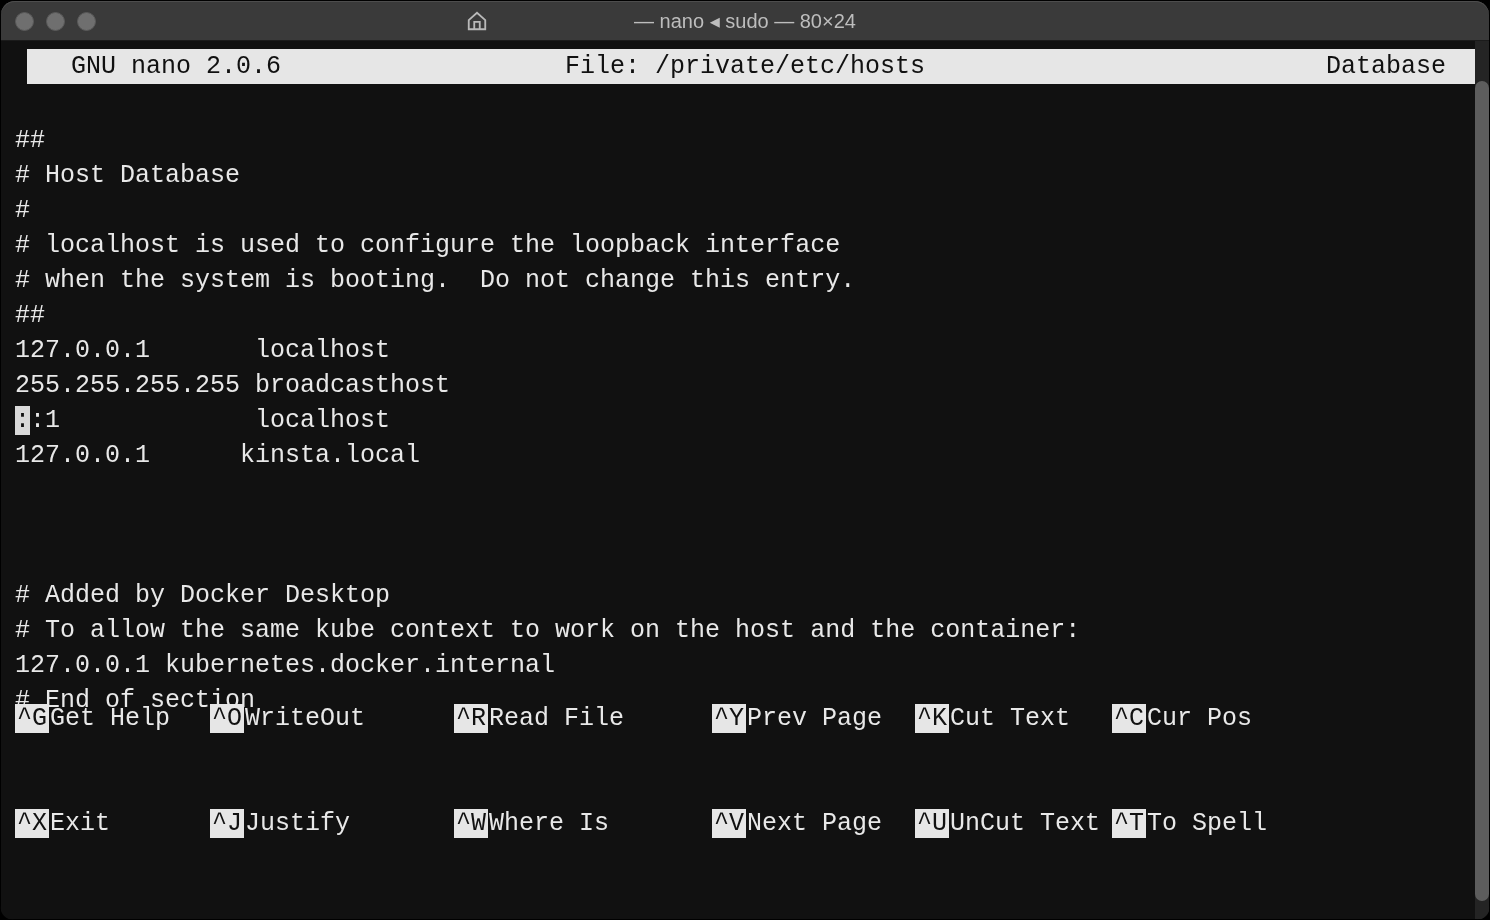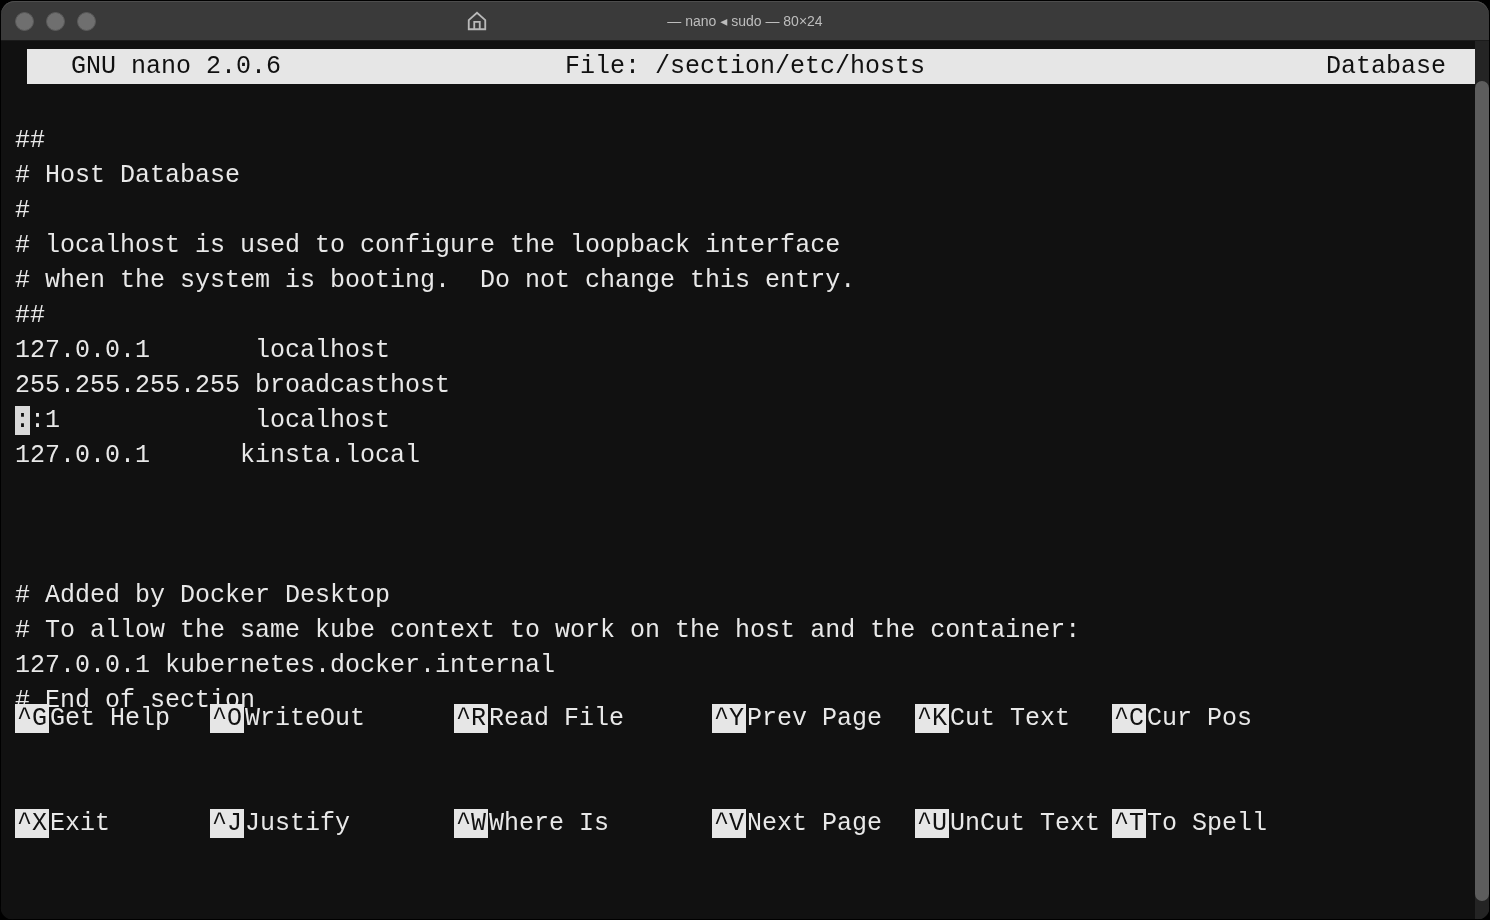--- a/index.html
+++ b/index.html
@@ -35,21 +35,21 @@
   .traffic{display:flex;gap:12px;margin-right:18px}
   .traffic .btn{
     width:17px;height:17px;border-radius:50%;
     background:#6f6f6f;border:1px solid #5a5a5a;
   }
   .title-center{
     position:absolute;left:0;right:0;
     text-align:center;
     color:#bdbdbd;
     font-family:-apple-system,BlinkMacSystemFont,"Segoe UI",Helvetica,Arial,sans-serif;
-    font-size:14px;
+    font-size:20px;
   }
   .home-icon{
     position:absolute;left:465px;top:9px;
     color:#b9b9b9;
   }
   .home-icon svg{display:block}
   
   .term{
     flex:1 1 auto;
     background:#111;
@@ -120,21 +120,21 @@
           <path d="M9 21 V13 H15 V21"></path>
       </svg>
     </div>
     <div class="title-center">— nano ◂ sudo — 80×24</div>
   </div>
 
   <div class="term">
 
     <div class="nano-header">
       <span class="left">  GNU nano 2.0.6</span>
-      <span class="center">File: /section/etc/hosts</span>
+      <span class="center">File: /private/etc/hosts</span>
       <span class="right">Database </span>
     </div>
 
     <div class="file filelines" id="file-lines"><div> </div><div>##</div><div># Host Database</div><div>#</div><div># localhost is used to configure the loopback interface</div><div># when the system is booting.  Do not change this entry.</div><div>##</div><div>127.0.0.1       localhost</div><div>255.255.255.255 broadcasthost</div><div><span class="cursor-ch">:</span>:1&nbsp;&nbsp;&nbsp;&nbsp;&nbsp;&nbsp;&nbsp;&nbsp;&nbsp;&nbsp;&nbsp;&nbsp;&nbsp;localhost</div><div>127.0.0.1      kinsta.local</div><div></div><div></div><div></div><div># Added by Docker Desktop</div><div># To allow the same kube context to work on the host and the container:</div><div>127.0.0.1 kubernetes.docker.internal</div><div># End of section</div></div>
 
     <div class="shortcuts">
       <div class="row" id="sc-row1"><span class="col w1"><span class="key">^G</span><span class="lbl">Get Help</span></span><span class="col w2"><span class="key">^O</span><span class="lbl">WriteOut</span></span><span class="col w3"><span class="key">^R</span><span class="lbl">Read File</span></span><span class="col w4"><span class="key">^Y</span><span class="lbl">Prev Page</span></span><span class="col w5"><span class="key">^K</span><span class="lbl">Cut Text</span></span><span class="col w6"><span class="key">^C</span><span class="lbl">Cur Pos</span></span></div>
       <div class="row" id="sc-row2"><span class="col w1"><span class="key">^X</span><span class="lbl">Exit</span></span><span class="col w2"><span class="key">^J</span><span class="lbl">Justify</span></span><span class="col w3"><span class="key">^W</span><span class="lbl">Where Is</span></span><span class="col w4"><span class="key">^V</span><span class="lbl">Next Page</span></span><span class="col w5"><span class="key">^U</span><span class="lbl">UnCut Text</span></span><span class="col w6"><span class="key">^T</span><span class="lbl">To Spell</span></span></div>
     </div>
 

